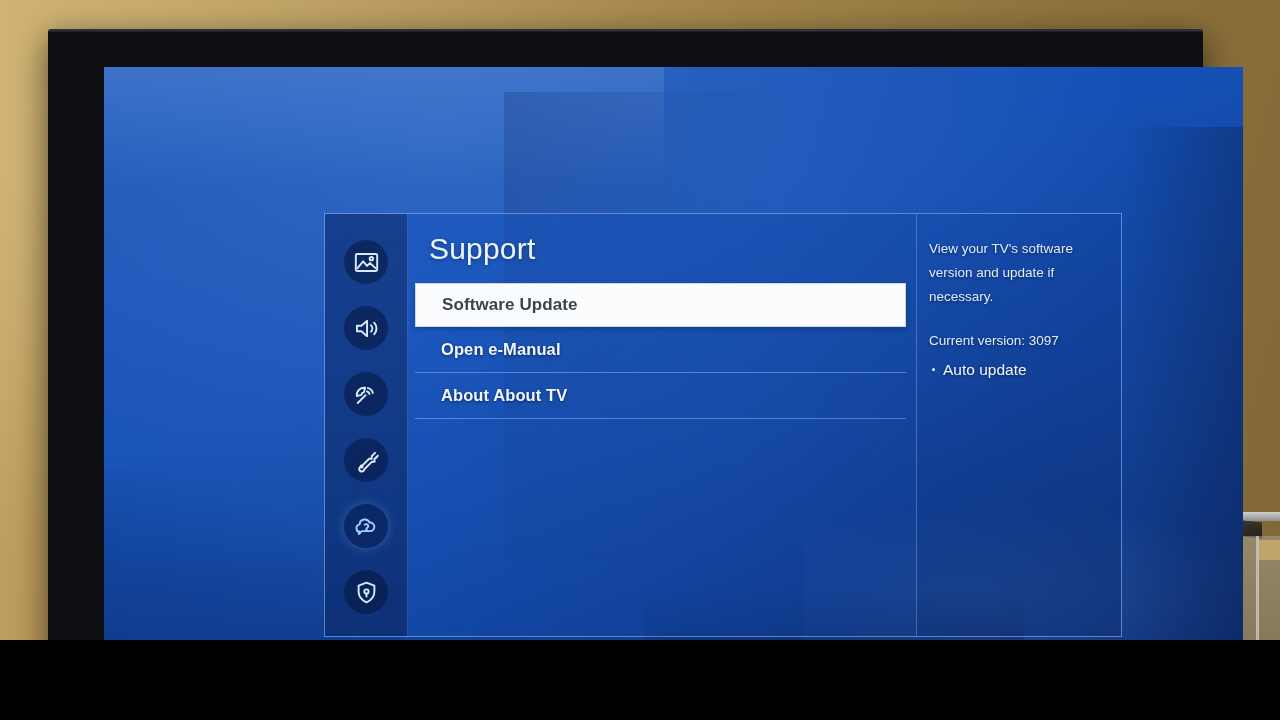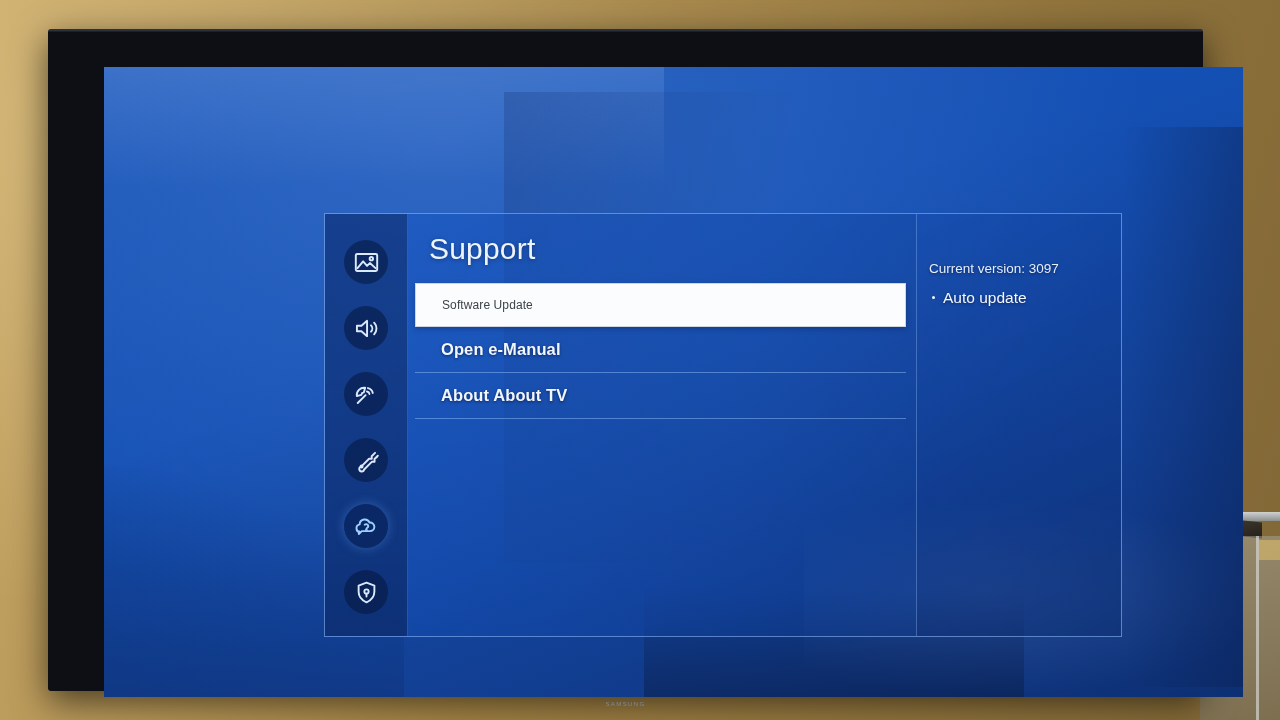--- a/index.html
+++ b/index.html
@@ -4,21 +4,21 @@
 <style>
   * { margin:0; padding:0; box-sizing:border-box; }
   html,body {
     width:1280px; height:720px; overflow:hidden;
     font-family:"Liberation Sans", sans-serif;
     background:#000;
   }
 
   
   #scene{
-    position:relative; width:1280px; height:720px; overflow:hidden;
+    position:relative; width:1280px; height:640px; overflow:hidden;
     background:#be185d;
   }
   #wall{
     position:absolute; inset:0;
     background-color:#b08f4e;
     background-image:
       radial-gradient(circle at 0 0,     rgba(255,235,180,.85) 0 9px, rgba(120,92,38,.55) 10px 17px, rgba(0,0,0,0) 18px),
       radial-gradient(circle at 34px 0,  rgba(255,235,180,.85) 0 9px, rgba(120,92,38,.55) 10px 17px, rgba(0,0,0,0) 18px),
       radial-gradient(circle at 0 34px,  rgba(255,235,180,.85) 0 9px, rgba(120,92,38,.55) 10px 17px, rgba(0,0,0,0) 18px),
       radial-gradient(circle at 34px 34px,rgba(255,235,180,.85) 0 9px, rgba(120,92,38,.55) 10px 17px, rgba(0,0,0,0) 18px),
@@ -143,21 +143,21 @@
     display:flex; align-items:center;
     padding-left:26px; padding-right:18px;
     color:#f2f7ff; font-size:16.5px; font-weight:bold;
     letter-spacing:.1px;
     text-shadow:0 1px 3px rgba(0,5,30,.55);
     border-bottom:1px solid rgba(155,200,255,.45);
   }
   .row:first-child{ border-top:none; }
   .row.selected{
     background:#fbfcfd;
-    color:#3d4348; font-weight:normal; font-size:12px;
+    color:#3d4348; font-weight:bold; font-size:17px;
     text-shadow:none;
     border:1px solid #cfd6dd;
     border-bottom:1px solid #cfd6dd;
     height:44px;
     box-shadow:0 2px 5px rgba(0,10,40,.25);
   }
   .row-label{ flex:1 1 auto; }
   .toggle-ring{
     width:22px; height:22px; border-radius:50%;
     border:2.5px solid #bcd9f7;
@@ -299,20 +299,21 @@
 
 
             <div class="row">
               <span class="row-label">About About TV</span>
             </div>
 
           </div>
         </div>
 
         <div id="info">
+          <div id="info-desc">View your TV's software version and update if necessary.</div>
           <div id="info-version">Current version: 3097</div>
           <div id="info-actions">
             <div class="info-action">
               <span class="dot"></span>
               <span>Auto update</span>
             </div>
           </div>
         </div>
 
       </div>

